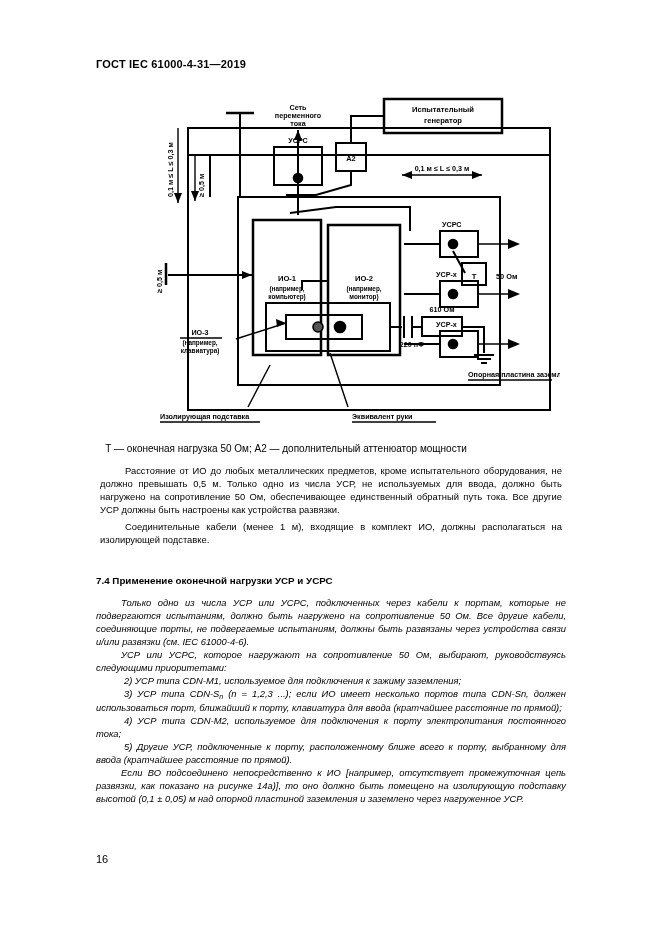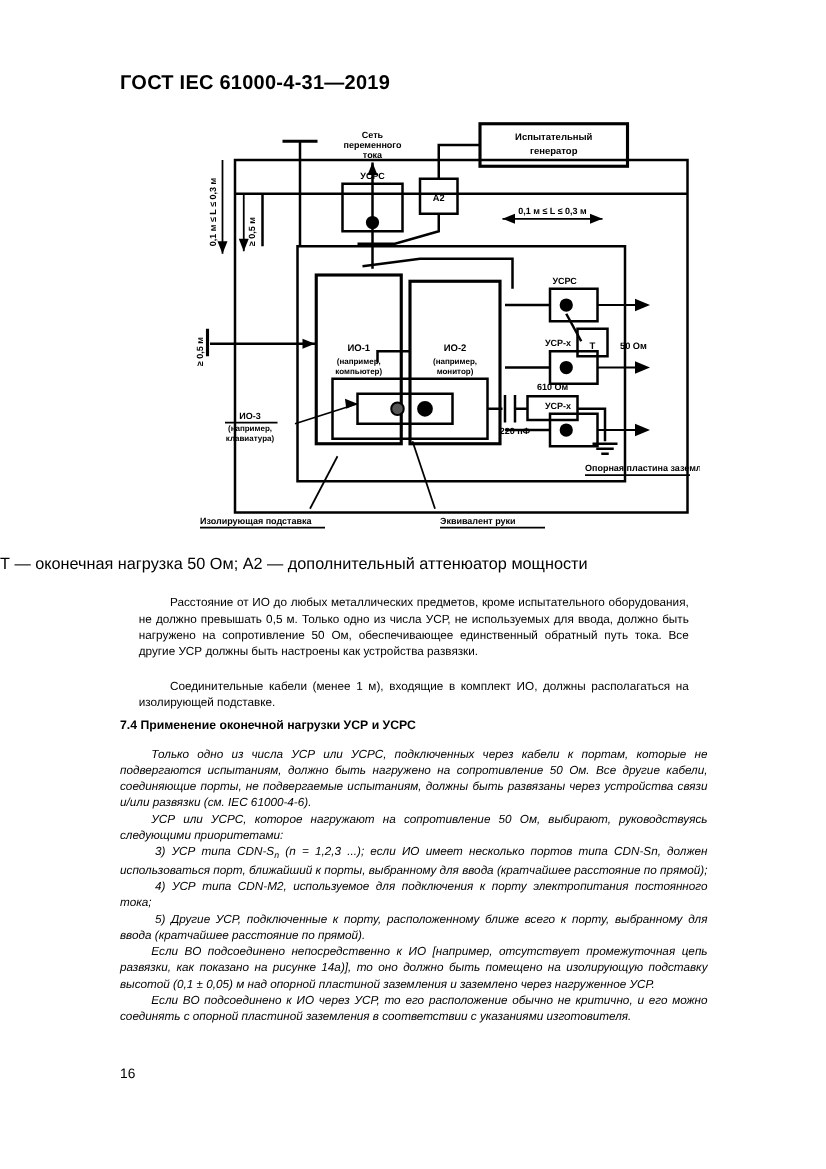--- a/index.html
+++ b/index.html
@@ -19,63 +19,63 @@
     position: absolute;
     left: 0; top: 0;
     width: 661px;
     height: 935px;
     background: #fff;
   }
   .header {
     position: absolute;
     left: 96px;
     top: 58px;
-    font-size: 16px;
+    font-size: 11px;
     font-weight: bold;
     letter-spacing: 0.2px;
   }
   
   .figure {
     position: absolute;
     left: 140px;
     top: 85px;
     width: 420px;
     height: 360px;
     text-align: center;
   }
   .fig-svg { position: absolute; left: 0; top: 0; }
 
   .figcaption-note {
     position: absolute;
     left: 0;
     top: 443px;
     width: 572px;
-    text-align: left;
-    font-size: 13px;
+    text-align: center;
+    font-size: 10px;
   }
   .figcaption-main {
     position: absolute;
     left: 0;
     top: 546px;
     width: 661px;
     text-align: center;
     font-size: 9.3px;
   }
   
   .body-text {
     position: absolute;
     left: 96px;
     top: 460px;
     width: 470px;
     font-size: 9.4px;
     line-height: 13.0px;
     text-align: justify;
   }
   .body-text p {
-    margin: 15px;
+    margin: 4px;
     text-indent: 25px;
   }
   .blk2 {
     position: absolute;
     left: 96px;
     top: 574px;
     width: 470px;
     font-size: 9.4px;
     line-height: 13.0px;
     text-align: justify;
@@ -269,22 +269,22 @@
   <div class="body-text">
     <p>Расстояние от ИО до любых металлических предметов, кроме испытательного оборудования, не должно превышать 0,5 м. Только одно из числа УСР, не используемых для ввода, должно быть нагружено на сопротивление 50 Ом, обеспечивающее единственный обратный путь тока. Все другие УСР должны быть настроены как устройства развязки.</p>
     <p>Соединительные кабели (менее 1 м), входящие в комплект ИО, должны располагаться на изолирующей подставке.</p>
   </div>
 
 
   <div class="blk2">
     <div class="heading">7.4  Применение оконечной нагрузки УСР и УСРС</div>
     <p>Только одно из числа УСР или УСРС, подключенных через кабели к портам, которые не подвергаются испытаниям, должно быть нагружено на сопротивление 50 Ом. Все другие кабели, соединяющие порты, не подвергаемые испытаниям, должны быть развязаны через устройства связи и/или развязки (см. IEC 61000-4-6).</p>
     <p>УСР или УСРС, которое нагружают на сопротивление 50 Ом, выбирают, руководствуясь следующими приоритетами:</p>
-    <p class="list-item"><span>3)  УСР типа CDN-S</span><sub>n</sub><span> (n = 1,2,3 ...); если ИО имеет несколько портов типа CDN-Sn, должен использоваться порт, ближайший к порты, выбранному для ввода (кратчайшее расстояние по прямой);</span></p>
+    <p class="list-item">2)  УСР типа CDN-M1, используемое для подключения к зажиму заземления;</p>
+    <p class="list-item"><span>3)  УСР типа CDN-S</span><sub>n</sub><span> (n = 1,2,3 ...); если ИО имеет несколько портов типа CDN-Sn, должен использоваться порт, ближайший к порту, клавиатура для ввода (кратчайшее расстояние по прямой);</span></p>
     <p class="list-item">4)  УСР типа CDN-M2, используемое для подключения к порту электропитания постоянного тока;</p>
     <p class="list-item">5)  Другие УСР, подключенные к порту, расположенному ближе всего к порту, выбранному для ввода (кратчайшее расстояние по прямой).</p>
     <p>Если ВО подсоединено непосредственно к ИО [например, отсутствует промежуточная цепь развязки, как показано на рисунке 14a)], то оно должно быть помещено на изолирующую подставку высотой (0,1 ± 0,05) м над опорной пластиной заземления и заземлено через нагруженное УСР.</p>
-    <p>Если ВО подсоединено к ИО через УСР, то его расположение обычно не критично, и его можно соединять с опорной пластиной заземления в соответствии с указаниями изготовителя.</p>
   </div>
 
   <div class="pagenum">16</div>
 
 </div>
 
 </body></html>

